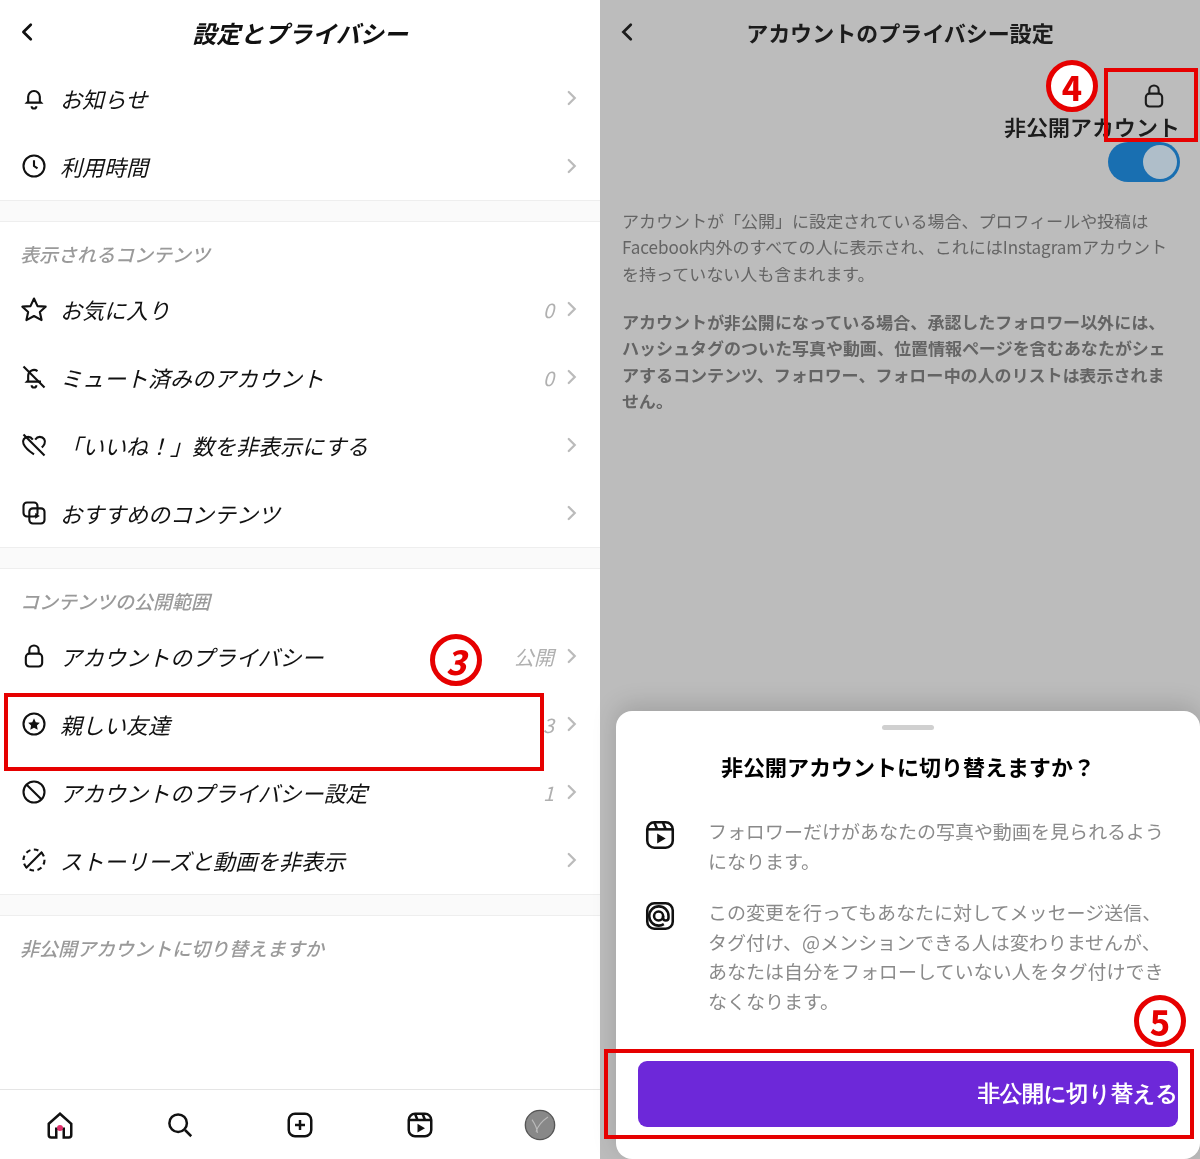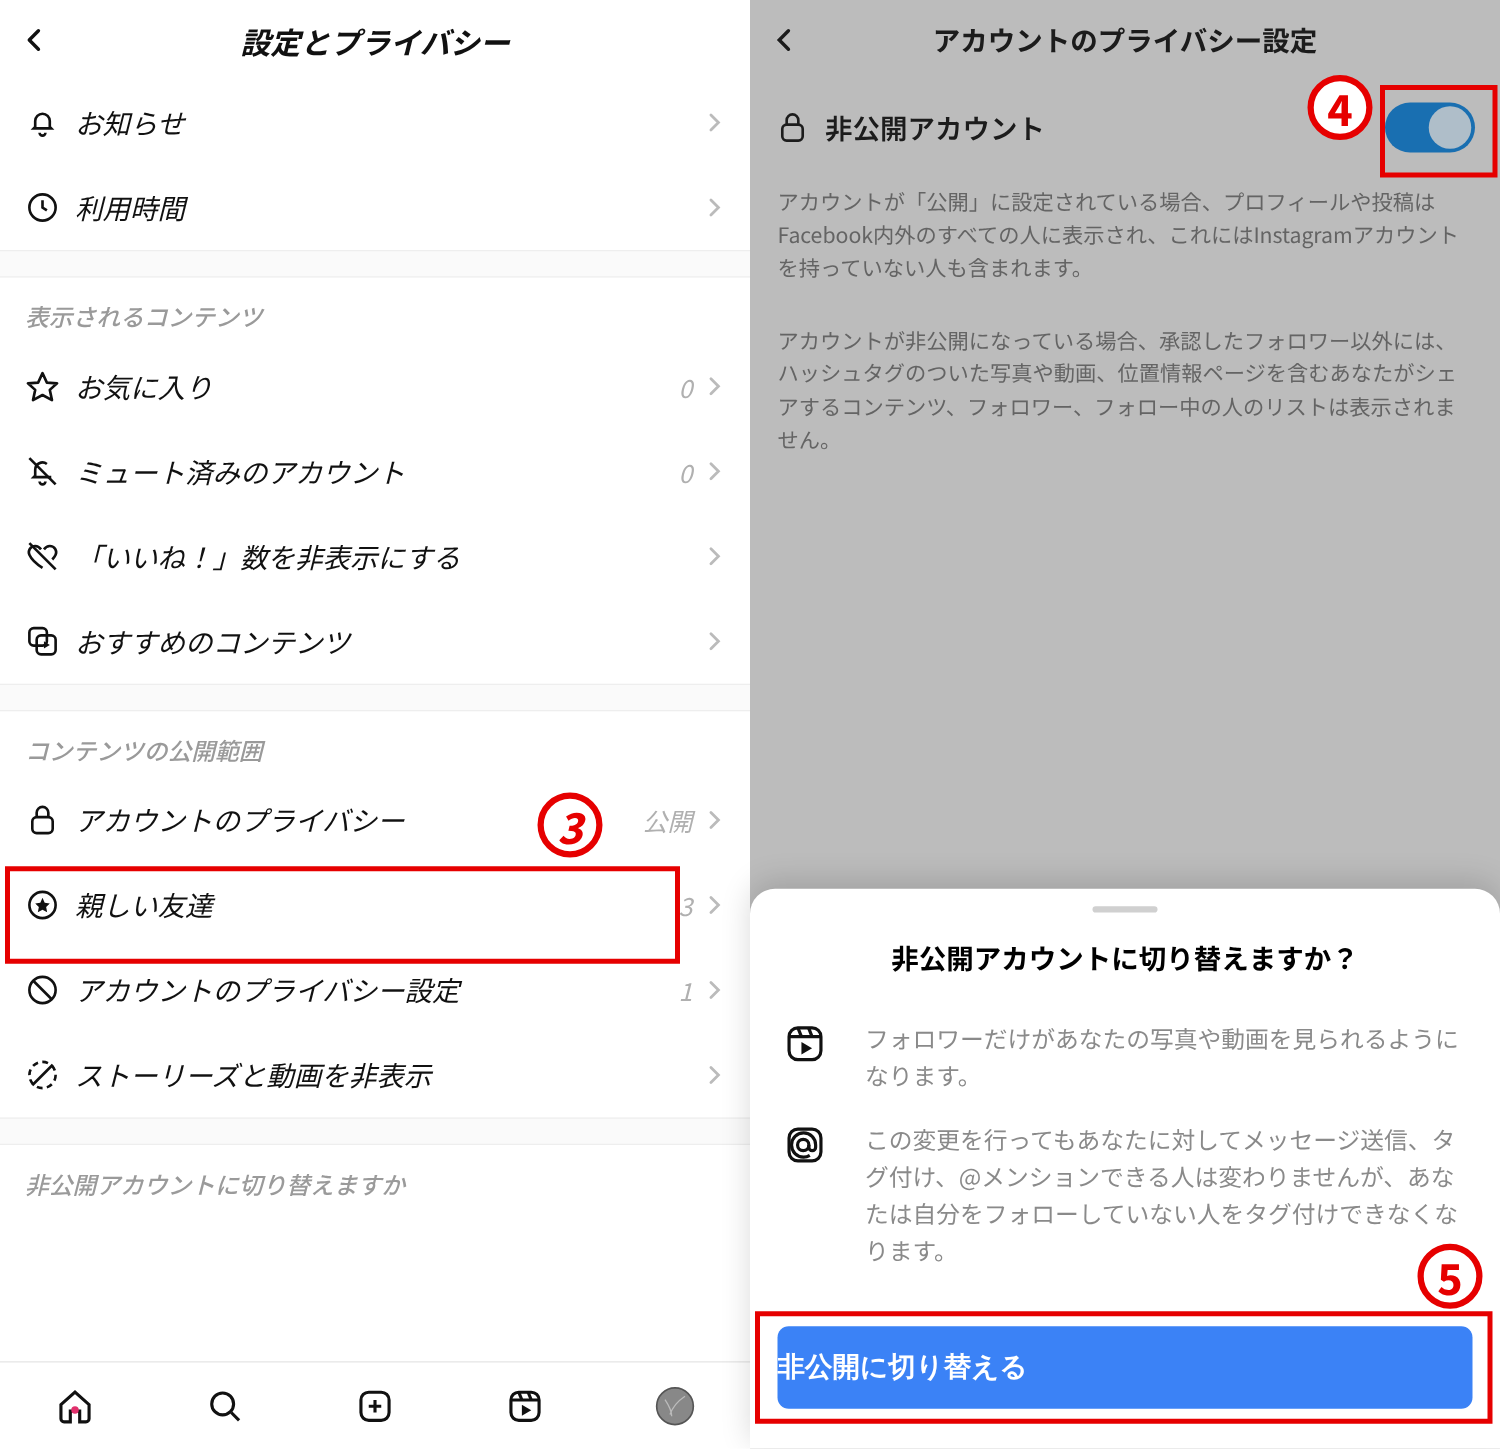--- a/index.html
+++ b/index.html
@@ -59,51 +59,52 @@
     position:absolute; inset:0; background:#e5e5e5;
     filter: brightness(0.82);
   }
   .right-header {
     height:64px; display:flex; align-items:center; position:relative;
   }
   .right-title {
     position:absolute; left:0; right:0; text-align:center; font-size:22px; font-weight:700; color:#222;
   }
   .toggle-row {
-    display:flex; align-items:center; padding:18px 20px;
+    display:flex; align-items:flex-end; padding:18px 20px;flex-direction:column;
   }
   .toggle-label { flex:1; font-size:22px; font-weight:600; color:#222; }
   .switch {
     width:72px; height:40px; border-radius:20px; background:#1f87d8;
     position:relative;
   }
   .switch .knob {
     position:absolute; right:3px; top:3px; width:34px; height:34px; border-radius:50%;
     background:#d6e8f5;
   }
   .desc {
     padding: 8px 22px 0 22px; font-size:17px; line-height:1.55; color:#7a7a7a;
   }
-  .desc + .desc { margin-top:24px; }
+  .desc + .desc { margin-top:14px;font-weight:bold; }
 
   .sheet {
-    position:absolute; left:0; right:0; bottom:0;
+    position:absolute; left:16px; right:0; bottom:0;
     background:#fff; border-top-left-radius:20px; border-top-right-radius:20px;
     padding: 14px 22px 32px 22px;
     box-shadow: 0 -6px 24px rgba(0,0,0,.15);
+    border-radius: 16px;
   }
   .grab { width:52px; height:5px; background:#d0d0d0; border-radius:3px; margin:0 auto 20px; }
   .sheet-title { font-size:22px; font-weight:700; text-align:center; margin-bottom:34px; }
   .sheet-row { display:flex; gap:26px; margin-bottom:22px; }
   .sheet-icon { width:44px; display:flex; align-items:flex-start; justify-content:center; padding-top:2px;}
   .sheet-text { flex:1; font-size:19px; line-height:1.55; color:#8a8a8a; }
   .primary-btn {
-    width:100%; height:66px; background:#3b82f6; color:#fff;
+    width:100%; height:66px; background:#6d28d9; color:#fff;
     border:none; border-radius:9px; font-size:22px; font-weight:700;
-    display:flex; align-items:center; justify-content:flex-start;
+    display:flex; align-items:center; justify-content:flex-end;
   }
 
   svg { display:block; }
 </style>
 </head>
 <body>
 
 <div class="pane pane-left">
   <div class="header">
     <div class="back-btn">

